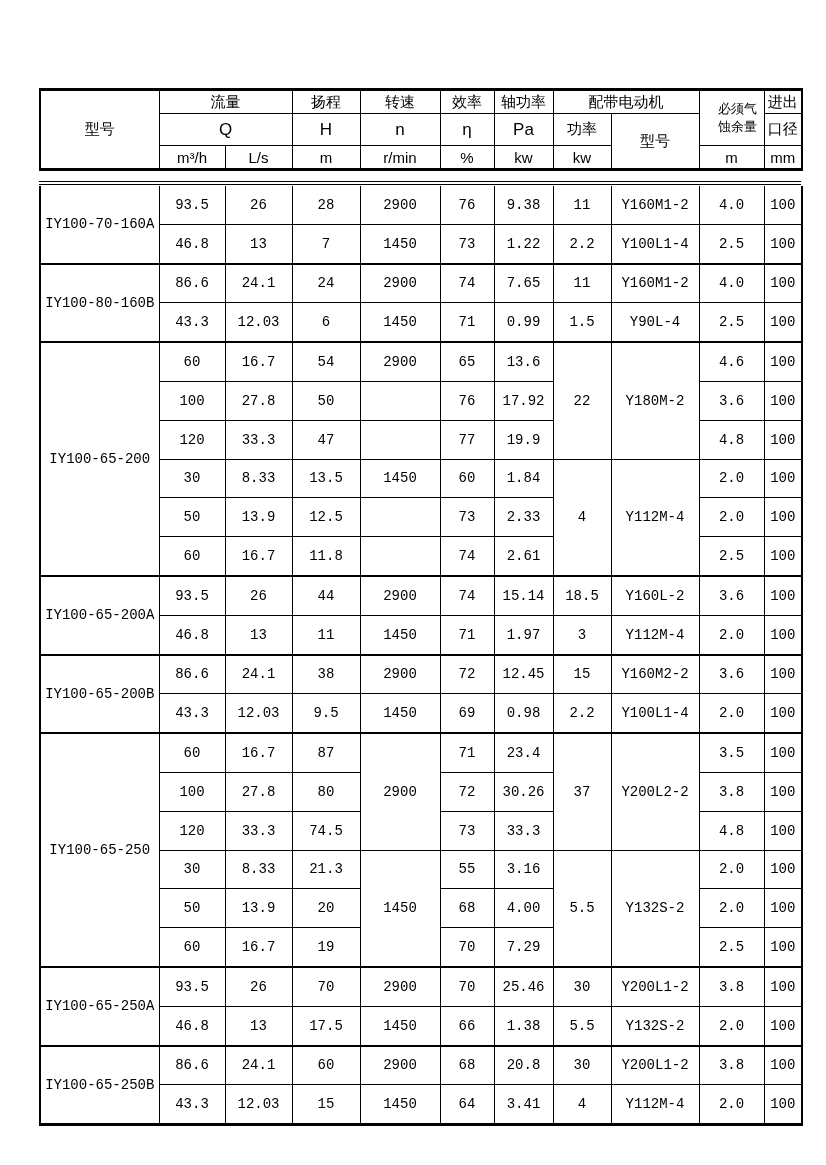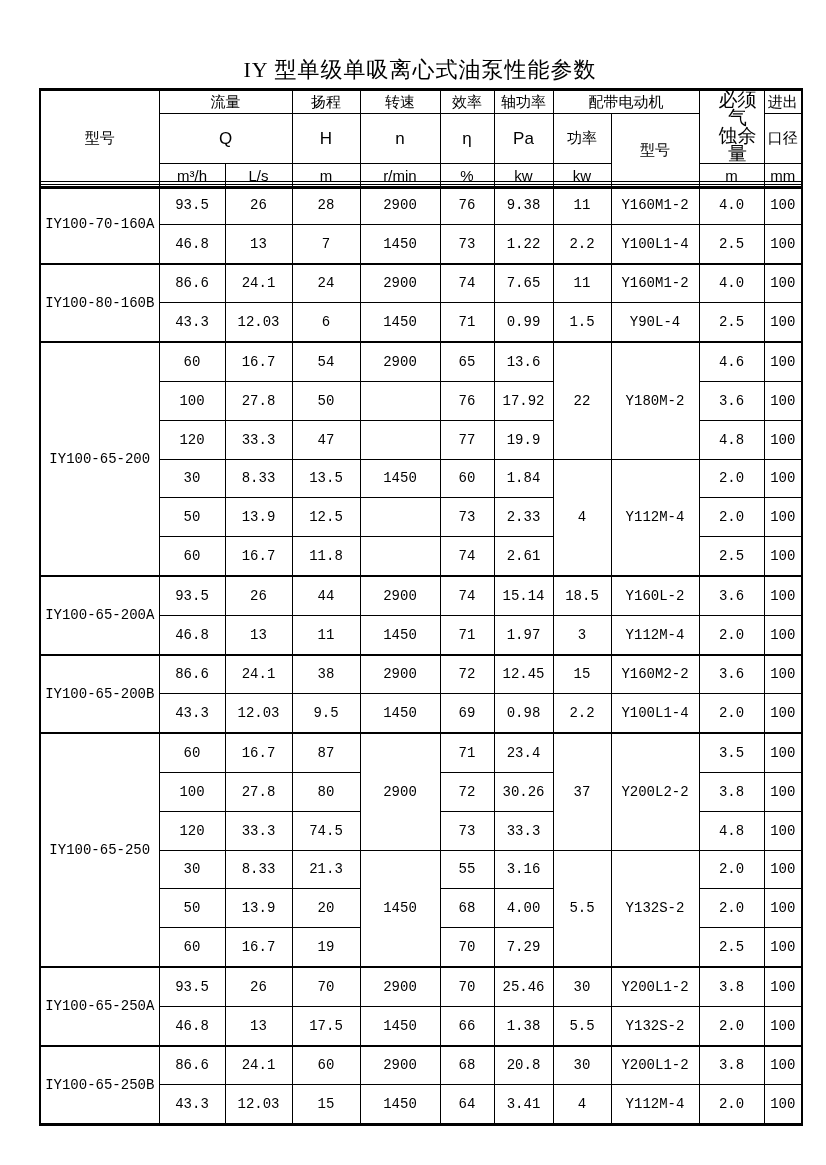--- a/index.html
+++ b/index.html
@@ -30,21 +30,21 @@
   #headerTable td {
     border: 1px solid #000;
     text-align: center; vertical-align: middle;
     padding: 0; font-weight: normal; font-size: 15px;
     overflow: hidden;
   }
   #headerTable tr.h1 td { height: 22px; }
   #headerTable tr.h2 td { height: 31px; font-size: 17px; }
   #headerTable tr.h2 td.cn { font-size: 15px; }
   #headerTable tr.h3 td { height: 22px; }
-  #headerTable td.twoline { line-height: 18px; font-size: 19px; padding-left: 12px; }
+  #headerTable td.twoline { line-height: 18px; font-size: 13px; padding-left: 12px; }
 
   
   #dataWrap { position: absolute; left: 39px; top: 181px; width: 762px; }
   .double-rule {
     height: 2px;
     border-top: 1.5px solid #000;
     border-bottom: 1.5px solid #000;
     margin-bottom: 1px;
   }
   #dataTable {
@@ -61,21 +61,20 @@
     overflow: hidden;
   }
   #dataTable tr.group-start td { border-top: 2px solid #000; }
   #dataTable tr.first-row td { border-top: none; }
 </style>
 </head>
 <body>
 
 <div class="page">
 
-  <div class="doc-title">IY 型单级单吸离心式油泵性能参数</div>
 
   <table id="headerTable">
     <colgroup>
       <col style="width:119px">
         <col style="width:66px">
         <col style="width:67px">
       <col style="width:68px">
         <col style="width:80px">
         <col style="width:54px">
       <col style="width:59px">

